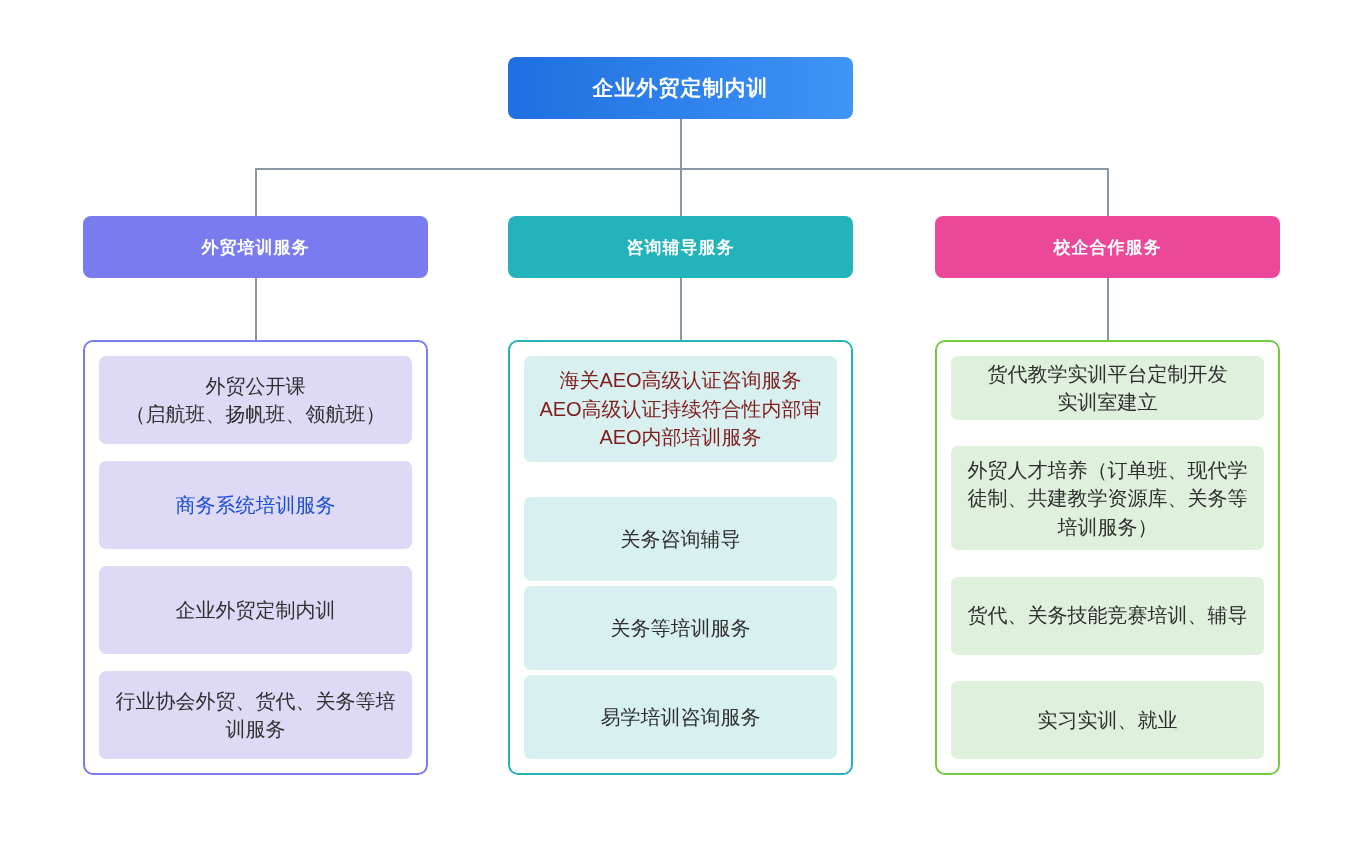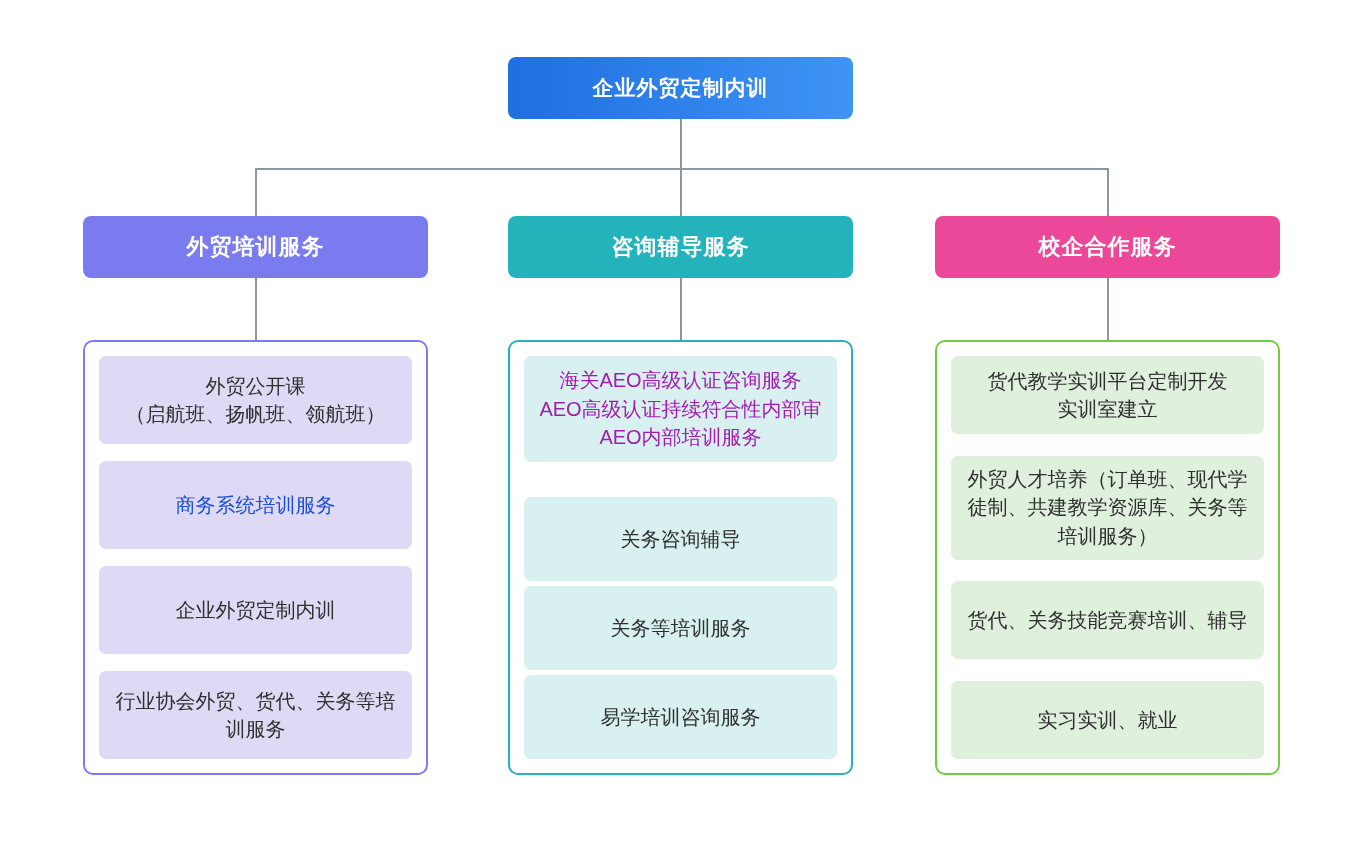--- a/index.html
+++ b/index.html
@@ -72,21 +72,21 @@
     width: 345px;
     height: 62px;
     border-radius: 8px;
     display: flex;
     align-items: center;
     justify-content: center;
     box-sizing: border-box;
   }
   .branch-header .node-label {
     color: #ffffff;
-    font-size: 22px;
+    font-size: 17px;
     font-weight: bold;
     letter-spacing: 1px;
   }
 
   
   .items-panel {
     position: absolute;
     top: 124px;
     left: 0;
     width: 345px;
@@ -120,21 +120,21 @@
   .branch-1 .item-card { height: 88px; }
   .branch-1 .item-card:nth-child(2) { height: 88px; }
 
   .branch-2 .item-card { height: 88px; }
   .branch-2 .item-card:nth-child(1) { height: 106px; }
   .branch-2 .item-card:nth-child(2) { height: 84px; }
   .branch-2 .item-card:nth-child(3) { height: 84px; }
   .branch-2 .item-card:nth-child(4) { height: 84px; }
 
   .branch-3 .item-card { height: 84px; }
-  .branch-3 .item-card:nth-child(1) { height: 78px; }
+  .branch-3 .item-card:nth-child(1) { height: 64px; }
   .branch-3 .item-card:nth-child(2) { height: 104px; }
   .branch-3 .item-card:nth-child(3) { height: 78px; }
   .branch-3 .item-card:nth-child(4) { height: 78px; }
 </style>
 </head>
 <body>
 
 <div id="org-chart">
 
   <div class="connector-layer">
@@ -167,21 +167,21 @@
       <div class="item-card" style="background: rgb(222, 218, 245); color: rgb(47, 47, 47);">企业外贸定制内训</div>
       <div class="item-card" style="background: rgb(222, 218, 245); color: rgb(47, 47, 47);">行业协会外贸、货代、关务等培训服务</div>
     </div>
   </div>
 
   <div class="branch branch-2">
     <div class="branch-header" style="background: rgb(36, 179, 186);">
       <span class="node-label">咨询辅导服务</span>
     </div>
     <div class="items-panel" style="border-color: rgb(36, 179, 186);">
-      <div class="item-card" style="background: rgb(217, 240, 240); color: #a21caf;">海关AEO高级认证咨询服务
+      <div class="item-card" style="background: rgb(217, 240, 240); color: #7f1d1d;">海关AEO高级认证咨询服务
 AEO高级认证持续符合性内部审
 AEO内部培训服务</div>
       <div class="item-card" style="background: rgb(217, 240, 240); color: rgb(47, 47, 47); margin-top: 30px;">关务咨询辅导</div>
       <div class="item-card" style="background: rgb(217, 240, 240); color: rgb(47, 47, 47);">关务等培训服务</div>
       <div class="item-card" style="background: rgb(217, 240, 240); color: rgb(47, 47, 47);">易学培训咨询服务</div>
     </div>
   </div>
 
   <div class="branch branch-3">
     <div class="branch-header" style="background: #ec4899;">

